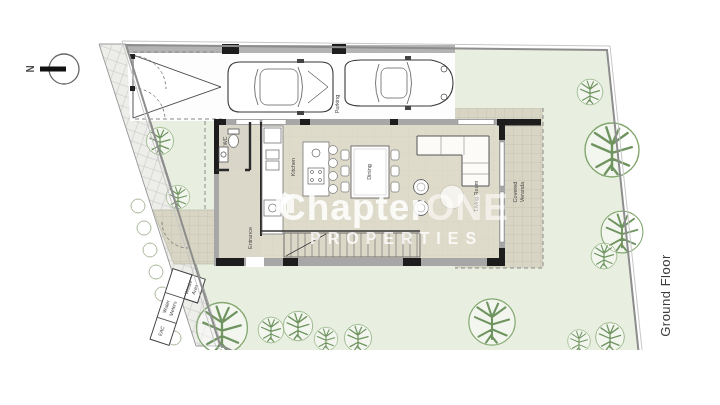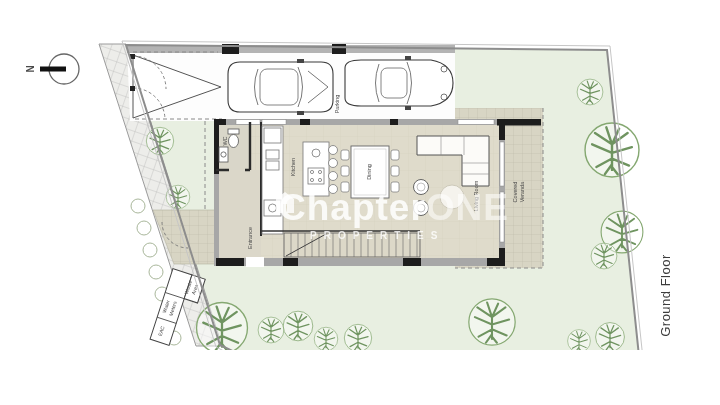--- a/index.html
+++ b/index.html
@@ -13,21 +13,21 @@
     position:absolute;left:272px;top:189px;display:flex;align-items:center;gap:7px;
     pointer-events:none;
   }
   .wm-brand{
     font-size:37px;font-weight:bold;letter-spacing:1px;line-height:1;
     color:rgba(255,255,255,0.85);
     white-space:nowrap;
   }
   .wm-one{color:rgba(255,255,255,0.55);}
   .wm-sub{
-    position:absolute;left:310px;top:230px;font-size:10px;font-weight:bold;
+    position:absolute;left:310px;top:230px;font-size:16px;font-weight:bold;
     letter-spacing:7px;color:rgba(255,255,255,0.80);pointer-events:none;white-space:nowrap;
   }
   .gf{
     position:absolute;left:612px;top:288px;width:106px;text-align:center;
     transform:rotate(-90deg);font-size:13px;color:#3d3d3d;letter-spacing:0.5px;
   }
 </style>
 </head>
 <body>
 

